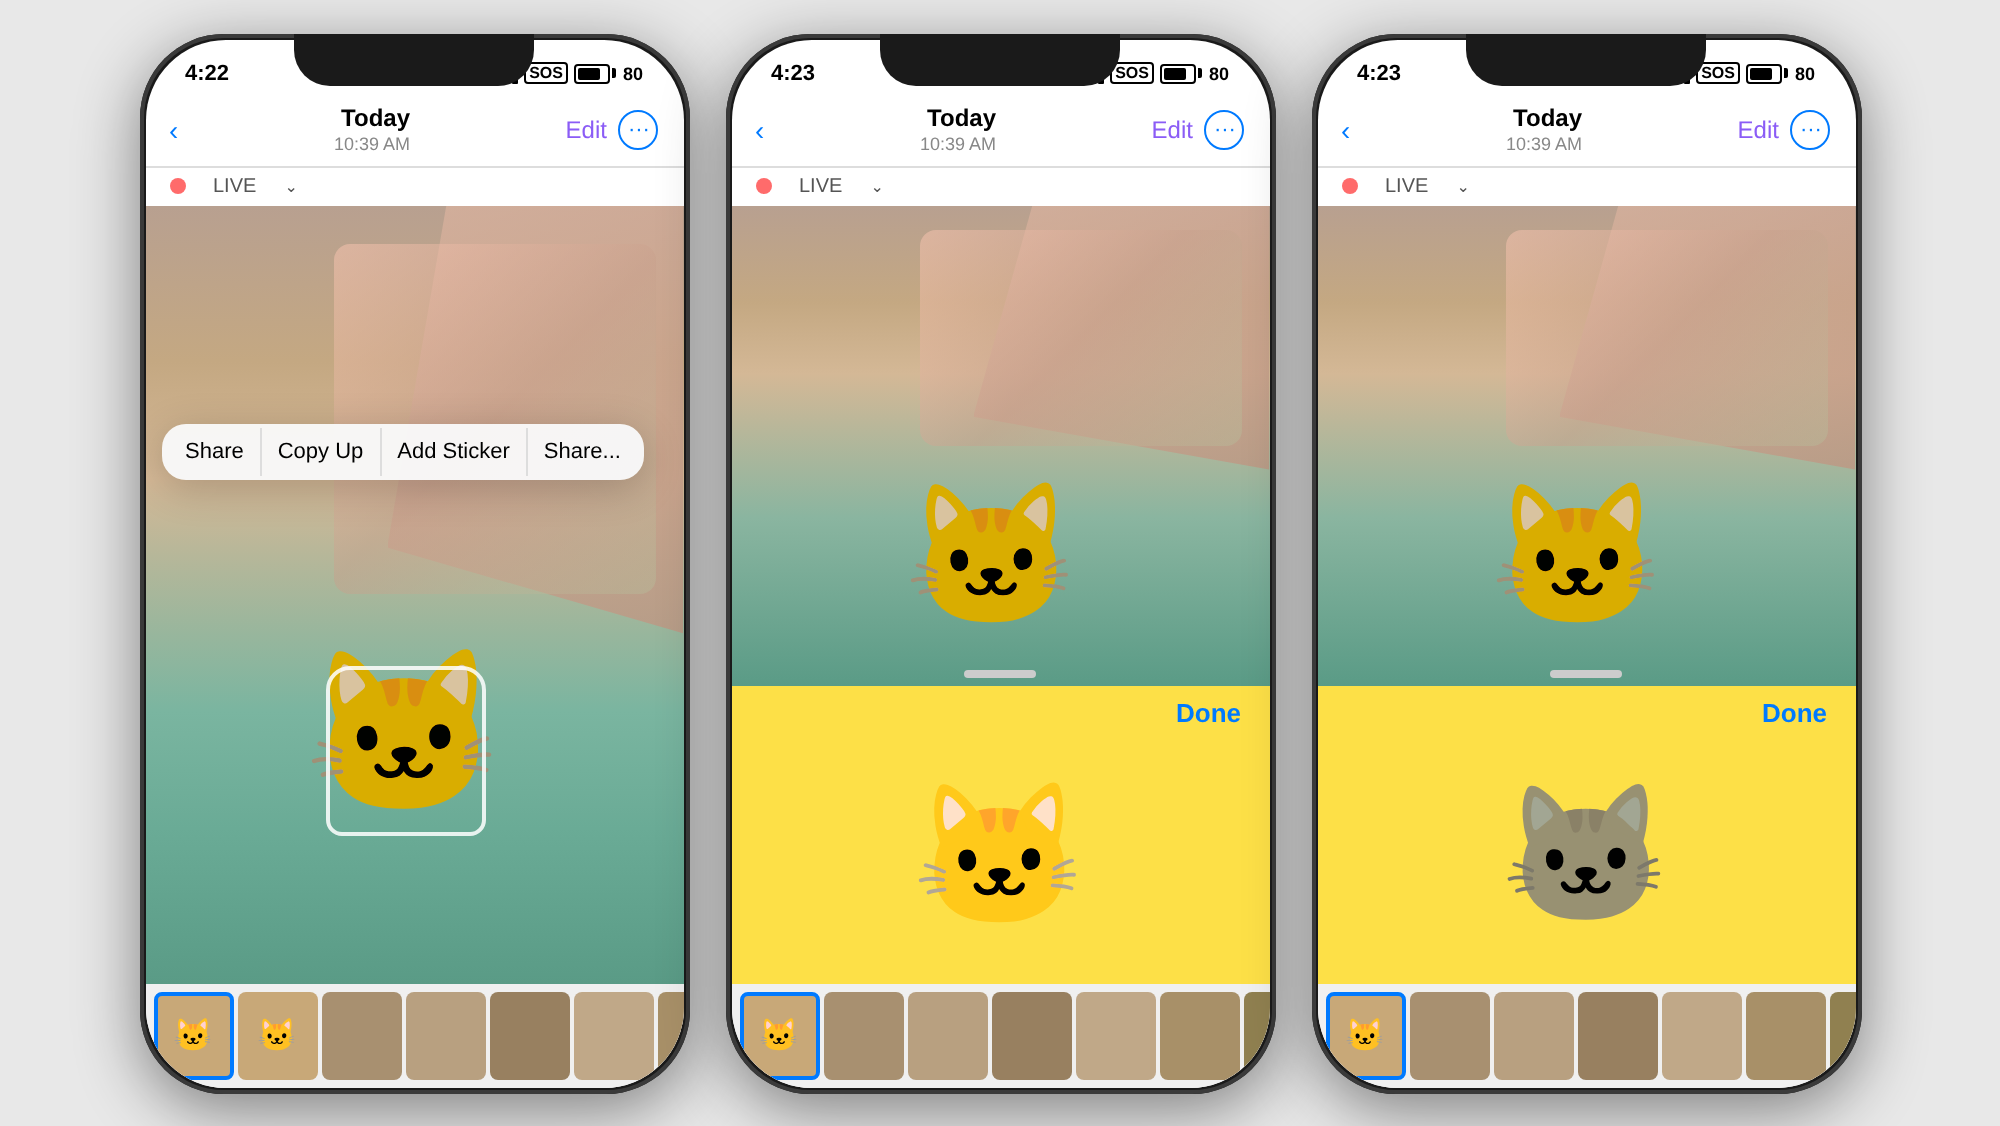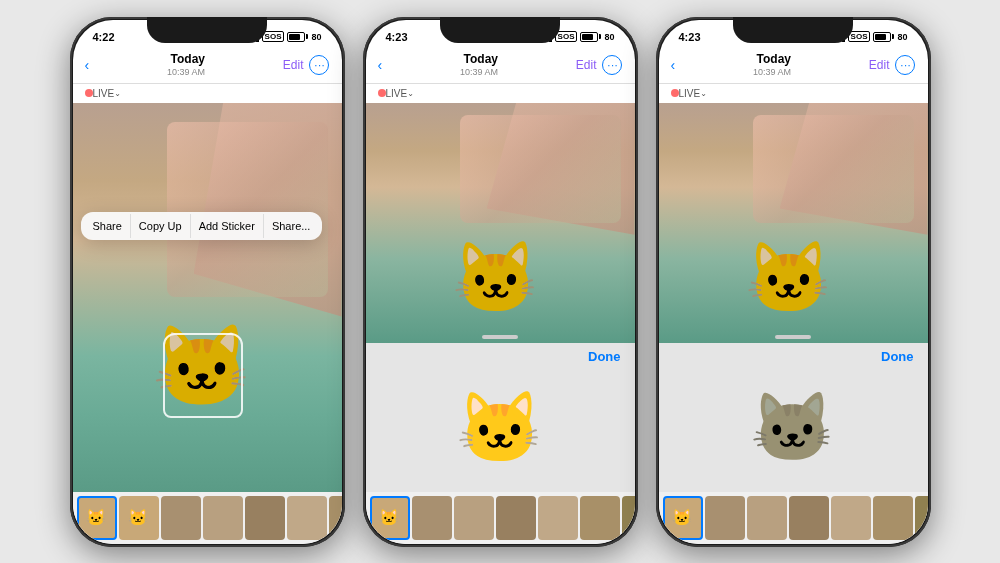--- a/index.html
+++ b/index.html
@@ -159,21 +159,21 @@
       justify-content: center;
       color: #007AFF;
       font-size: 11px;
     }
 
     
     .live-bar {
       padding: 4px 12px;
       display: flex;
       align-items: center;
-      gap: 0;
+      gap: 14px;
       font-size: 10px;
       color: #555;
     }
     .live-dot {
       width: 8px;
       height: 8px;
       background: #ff6b6b;
       border-radius: 50%;
     }
     .live-text { font-size: 10px; font-weight: 500; }
@@ -271,21 +271,21 @@
       background: linear-gradient(180deg, 
         #b8a090 0%, 
         #c4a882 20%, 
         #d4b896 35%, 
         #8ab5a0 65%,
         #5a9b86 100%);
       flex-shrink: 0;
     }
     .sticker-result {
       flex: 1;
-      background: #e5e5e5;
+      background: #fde047;
       display: flex;
       flex-direction: column;
       align-items: center;
       position: relative;
     }
 
     
     .bg-pattern {
       position: absolute;
       top: 5%;

